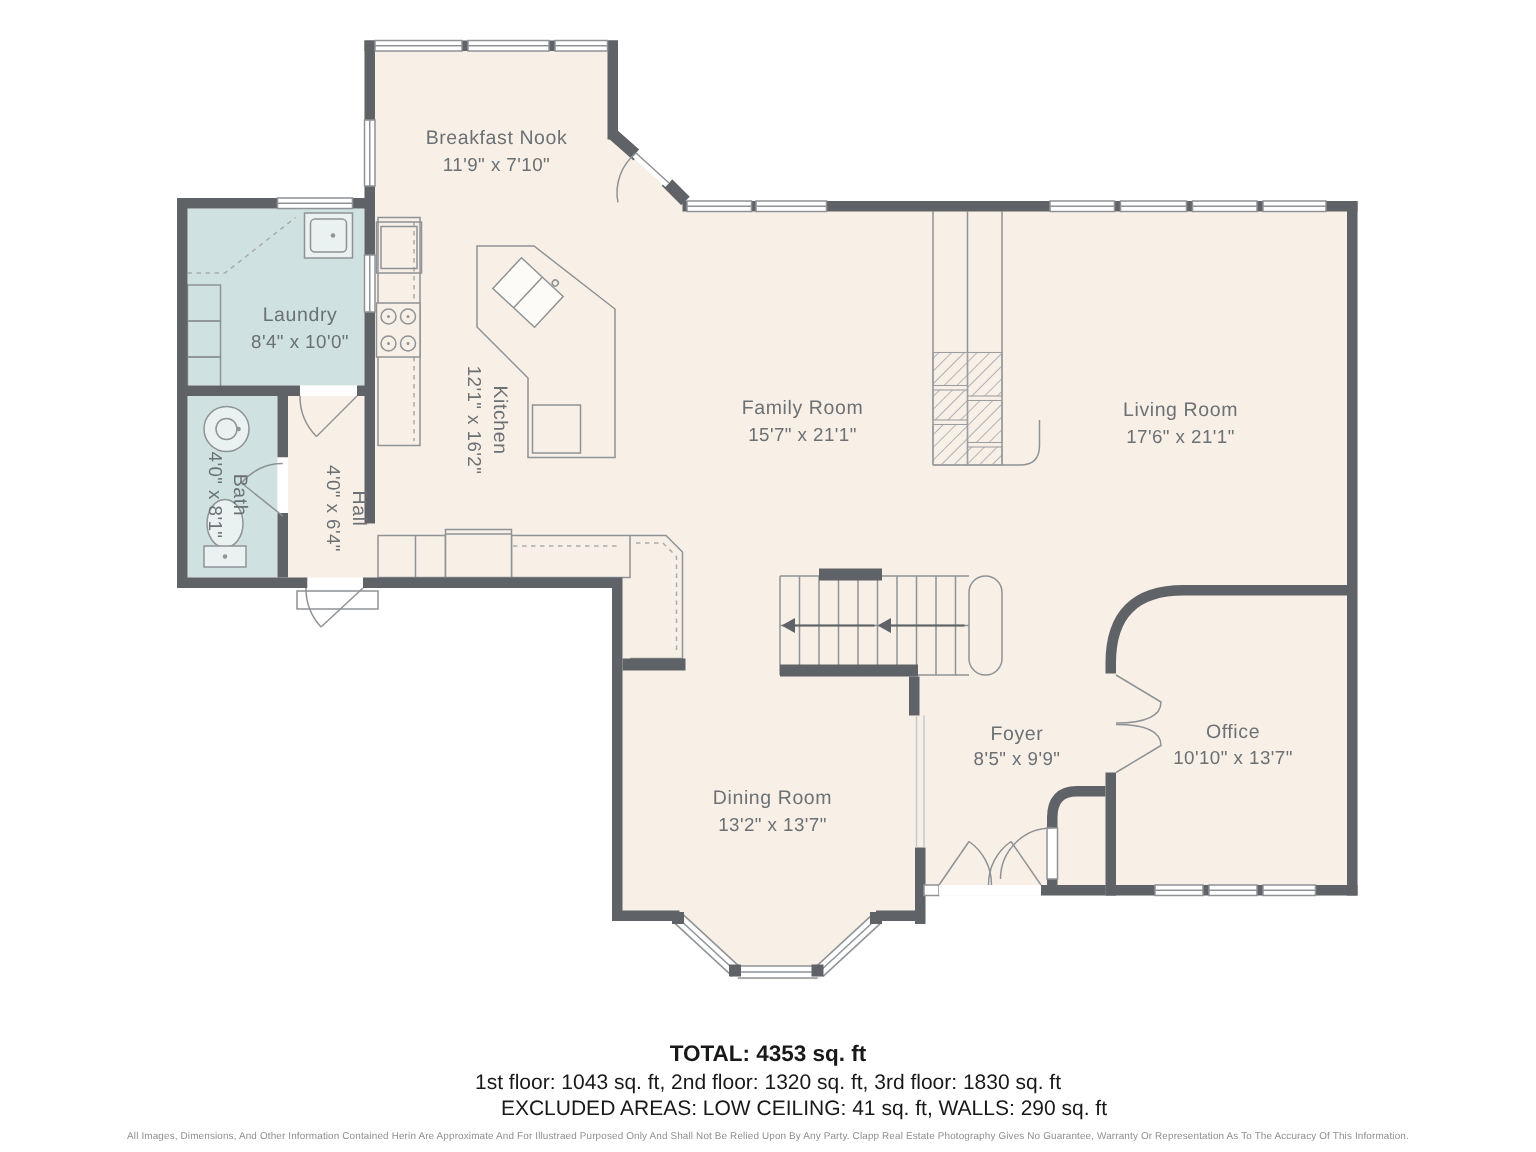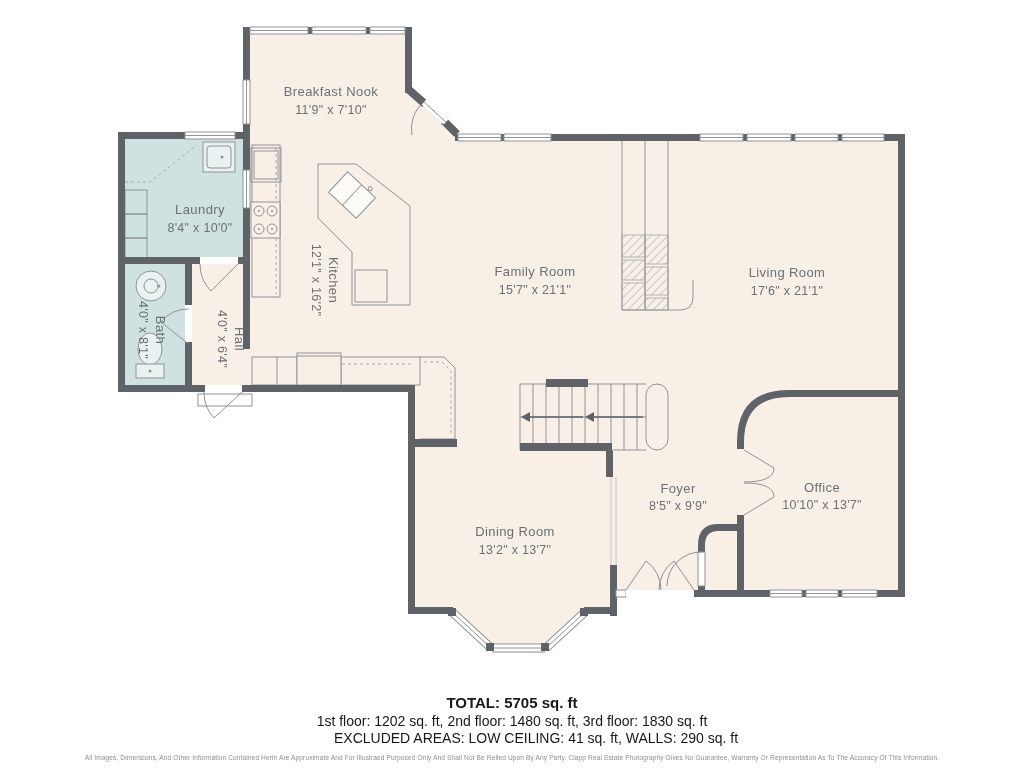--- a/index.html
+++ b/index.html
@@ -328,17 +328,17 @@
       <text class="roomname" x="678" y="481">Foyer</text>
       <text class="roomdims" x="678" y="498">8'5" x 9'9"</text>
     </g>
     <g>
       <text class="roomname" x="822" y="480">Office</text>
       <text class="roomdims" x="822" y="497">10'10" x 13'7"</text>
     </g>
   </g>
 </svg>
 
-<div class="summary sum-total">TOTAL: 5705 sq. ft</div>
-<div class="summary sum-floors">1st floor: 1202 sq. ft, 2nd floor: 1480 sq. ft, 3rd floor: 1830 sq. ft</div>
+<div class="summary sum-total">TOTAL: 4353 sq. ft</div>
+<div class="summary sum-floors">1st floor: 1043 sq. ft, 2nd floor: 1320 sq. ft, 3rd floor: 1830 sq. ft</div>
 <div class="summary sum-excl">EXCLUDED AREAS: LOW CEILING: 41 sq. ft, WALLS: 290 sq. ft</div>
 <div class="summary sum-disc">All Images, Dimensions, And Other Information Contained Herin Are Approximate And For Illustraed Purposed Only And Shall Not Be Relied Upon By Any Party. Clapp Real Estate Photography Gives No Guarantee, Warranty Or Representation As To The Accuracy Of This Information.</div>
 </div>
 
 </body></html>

